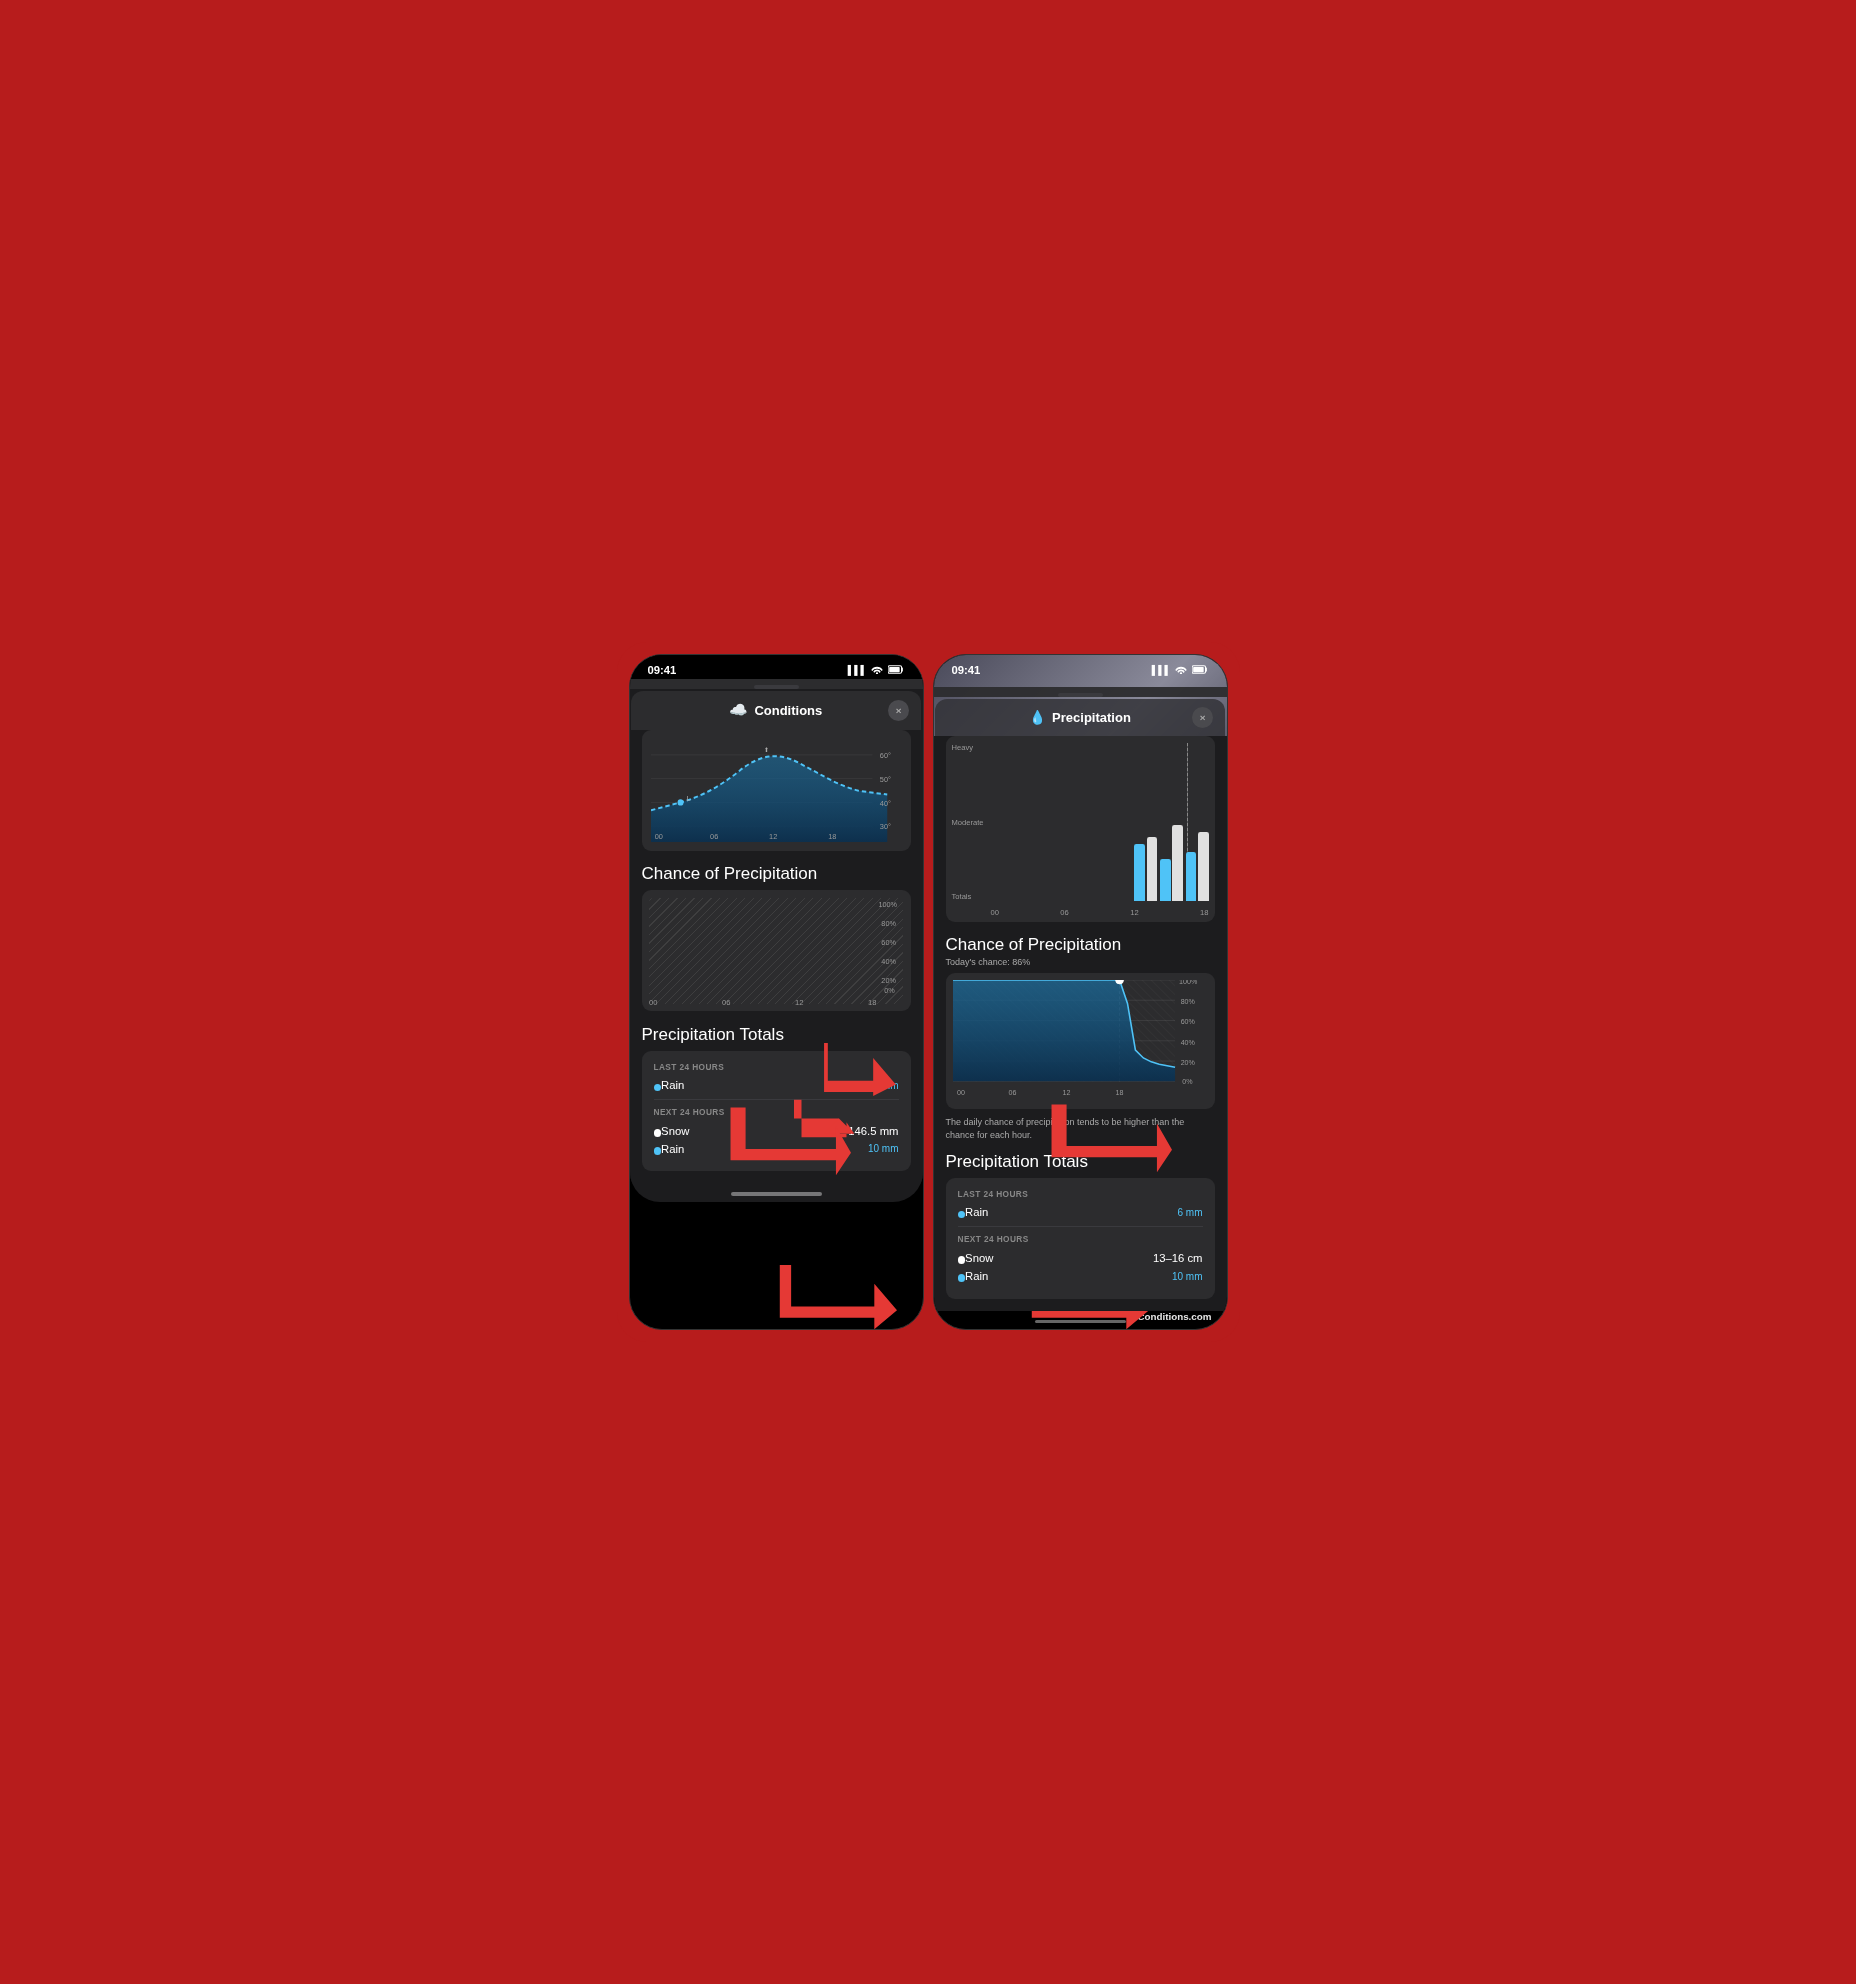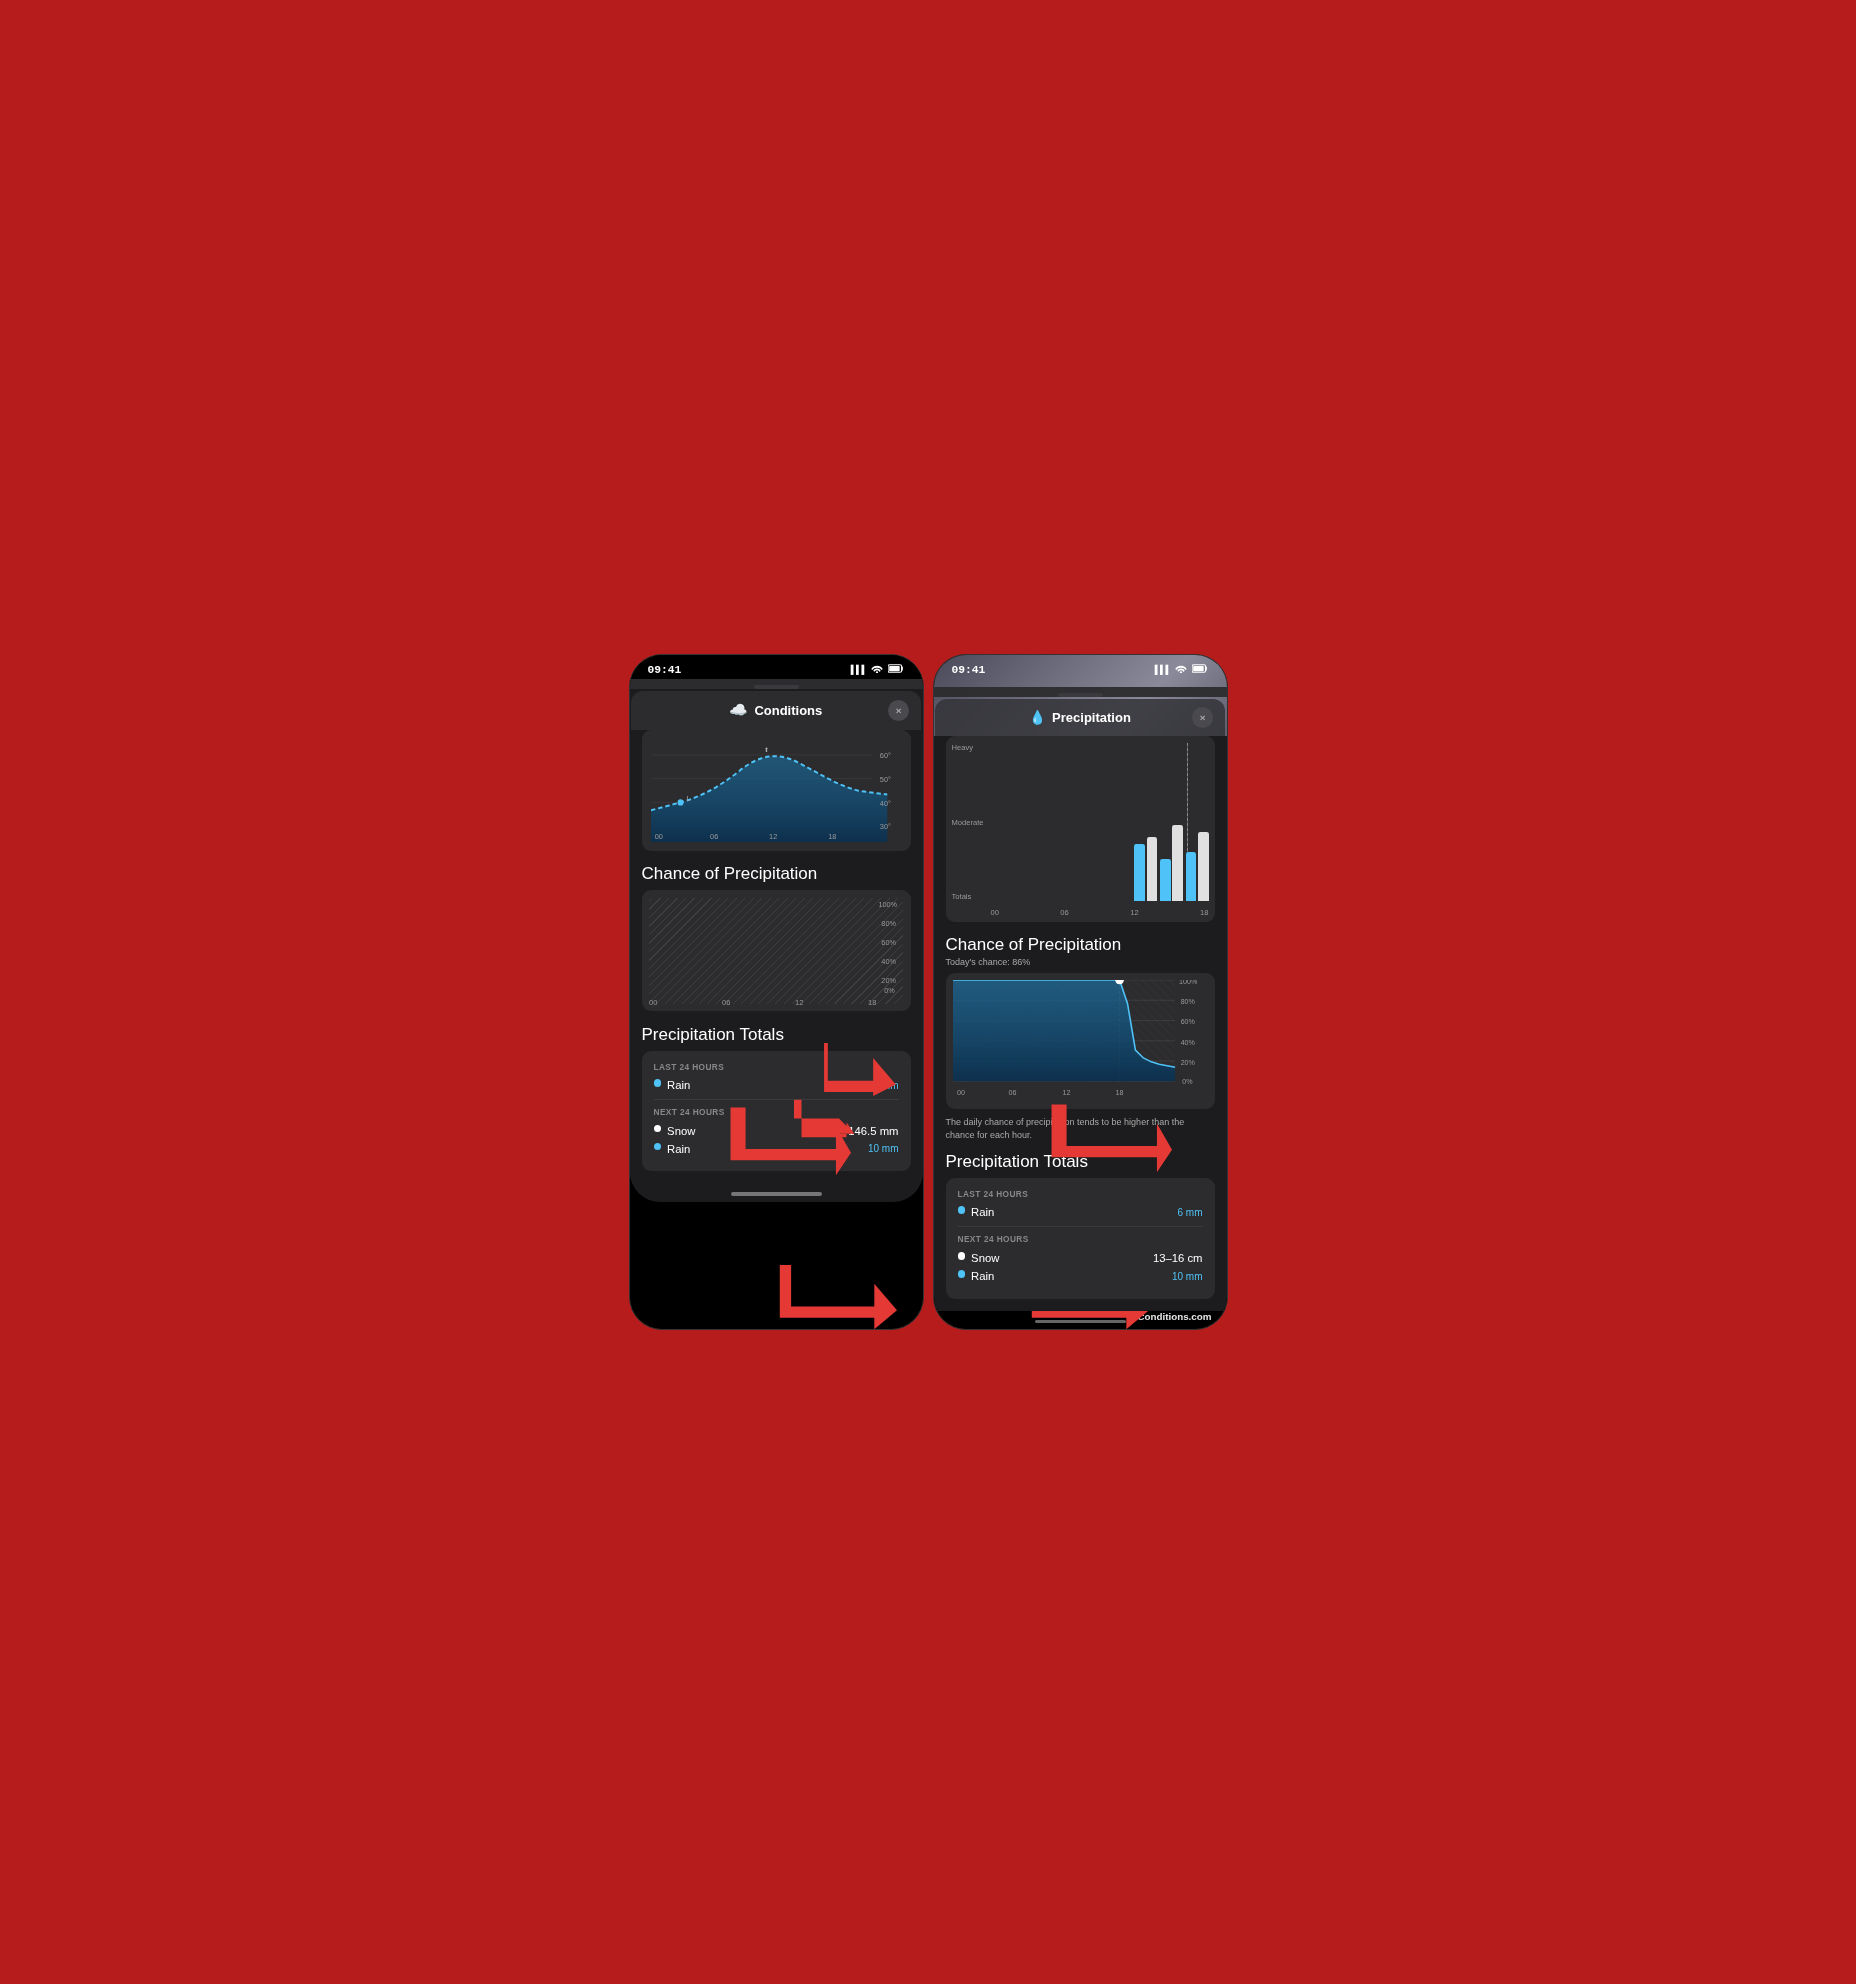--- a/index.html
+++ b/index.html
@@ -29,21 +29,20 @@
     }
     .status-bar {
       background: #000;
       display: flex;
       justify-content: space-between;
       align-items: center;
       padding: 9px 18px 3px;
       color: #fff;
       font-size: 11.3px;
       font-weight: 600;
-      font-family: Liberation Mono, monospace;
     }
     .status-icons {
       display: flex;
       align-items: center;
       gap: 4.5px;
     }
     .phone-content {
       background: #1c1c1e;
       border-radius: 0 0 30px 30px;
       overflow: hidden;
@@ -173,22 +172,21 @@
       margin-bottom: 7.6px;
     }
     .precip-row {
       display: flex;
       align-items: center;
       justify-content: space-between;
       margin-bottom: 6px;
     }
     .precip-row-left {
       display: flex;
-      align-items: flex-start;
-      gap: 6px;
+      align-items: flex-end;
       color: #fff;
       font-size: 11.3px;
     }
     .dot-blue {
       width: 7.6px;
       height: 7.6px;
       background: #4fc3f7;
       border-radius: 50%;
       flex-shrink: 0;
     }

